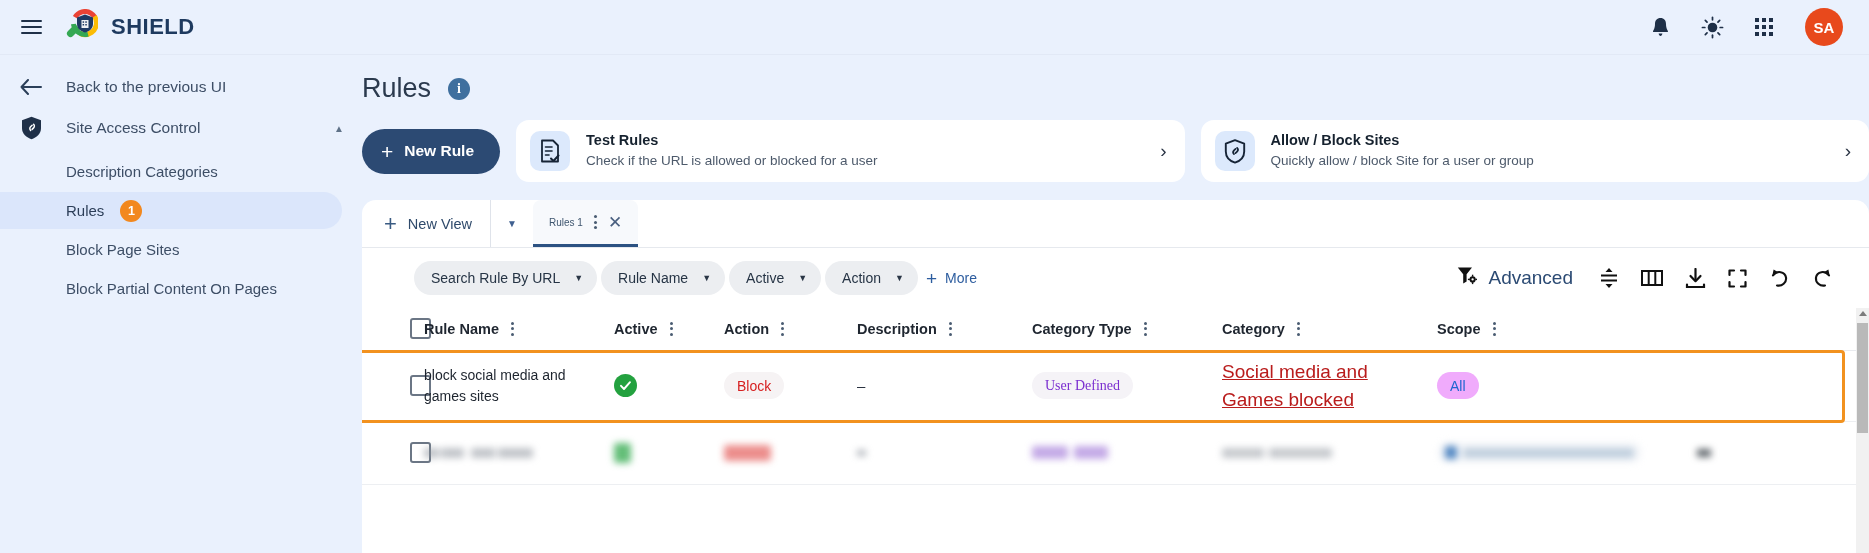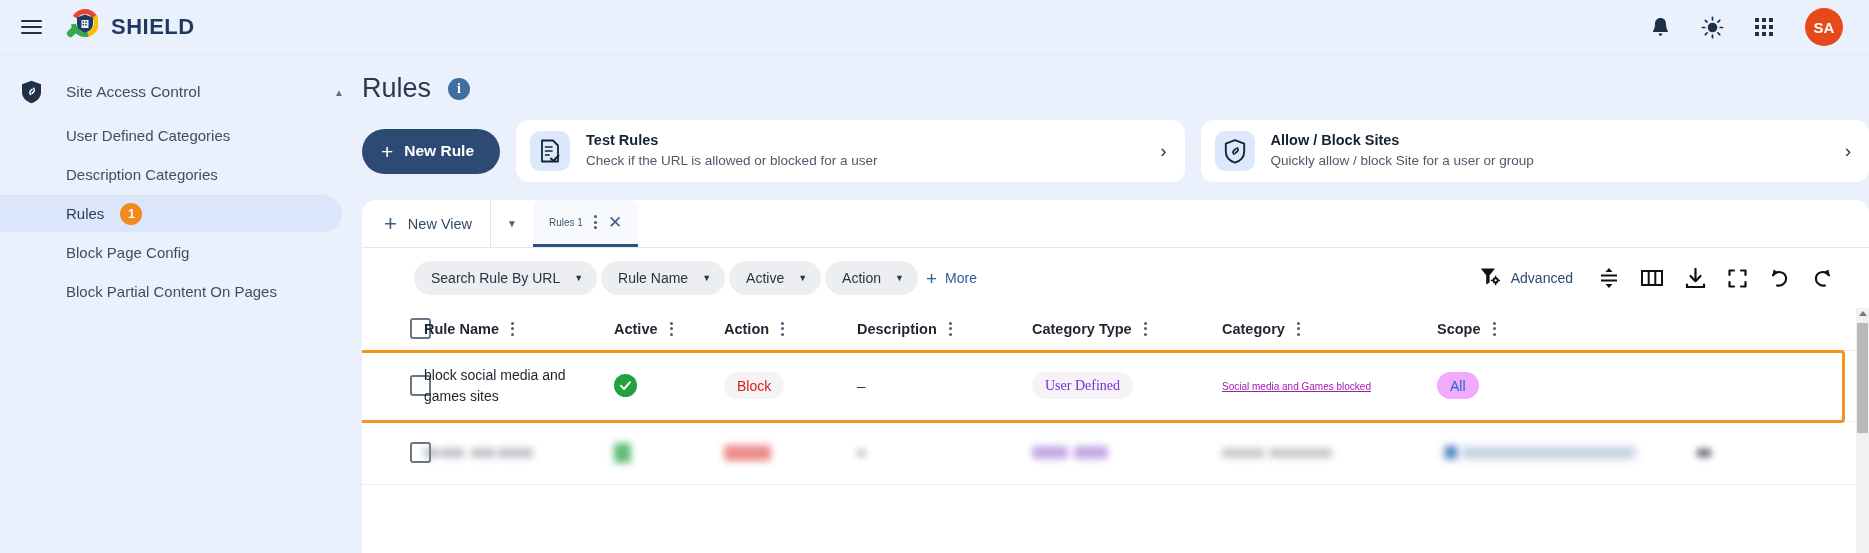--- a/index.html
+++ b/index.html
@@ -165,21 +165,21 @@
   }
   .chip .cv { font-size: 9px; color: #2a3646; }
   .more-btn {
     display: flex; align-items: center; gap: 8px;
     color: #2d5d9f; font-size: 14px; cursor: pointer; padding-left: 4px;
   }
   .more-btn .plus { font-size: 19px; line-height: 1; font-weight: 300; }
   .fb-spacer { flex: 1; }
   .adv {
     display: flex; align-items: center; gap: 11px; cursor: pointer;
-    color: #2b4a73; font-size: 14px; padding-right: 14px;
+    color: #2b4a73; font-size: 19px; padding-right: 14px;
   }
   .tool-icons { display: flex; align-items: center; gap: 22px; padding-left: 8px; }
   .tool-ic { cursor: pointer; color: #141619; display: flex; align-items: center; justify-content: center; }
 
   
   .table-area { flex: 1; min-height: 0; position: relative; display: flex; }
   .table-scroll { flex: 1; min-width: 0; overflow: hidden; }
   table { width: 100%; border-collapse: collapse; table-layout: fixed; }
   th {
     text-align: left; font-size: 14.5px; font-weight: 600; color: #1f2630;
@@ -210,21 +210,21 @@
     display: flex; align-items: center; justify-content: center;
   }
   .badge {
     display: inline-flex; align-items: center; height: 27px;
     padding: 0 13px; border-radius: 14px; font-size: 14px;
   }
   .badge-block { color: #d61f1f; background: #f6f3f4; }
   .badge-userdef { color: #7b2fd0; background: #f5f3f7; font-family: Liberation Serif, serif; }
   .badge-all { color: #1f66d0; background: #f0abfc; }
   .link-cat {
-    color: #a21caf; font-size: 10px; text-decoration: underline; cursor: pointer;
+    color: #b91c1c; font-size: 19px; text-decoration: underline; cursor: pointer;
     line-height: 1.45; display: inline-block; padding-right: 20px;
   }
   .dash { color: #2a3240; font-size: 15px; }
 
   
   .blur { filter: blur(3.6px); }
   .blur-text { background: linear-gradient(90deg,#8d939c 0 38%, transparent 38% 43%, #8d939c 43% 100%);
     height: 10px; border-radius: 2px; opacity: .55; }
 
   
@@ -313,46 +313,51 @@
             <i></i>
         </span>
       </div>
       <div class="avatar">SA</div>
     </div>
   </div>
 
   <div class="body-row">
 
     <div class="sidebar">
+      <div class="side-back">
+        <span class="arrow">
+          <svg width="22" height="16" viewBox="0 0 22 16">
+            <path d="M8,1 L1.5,8 L8,15 M1.5,8 L21,8" stroke="#2b3f59" stroke-width="2" fill="none" stroke-linecap="round" stroke-linejoin="round"></path>
+          </svg>
+        </span>
+        <span class="lbl">Back to the previous UI</span>
+      </div>
 
       <div class="side-group">
         <span class="gicon">
           <svg width="21" height="24" viewBox="0 0 21 24">
             <path d="M10.5,0.8 L20,4.2 L20,12 C20,18 15.5,21.6 10.5,23.2 C5.5,21.6 1,18 1,12 L1,4.2 Z" fill="#1f3048"></path>
             <path d="M12.6,8.2 a2.6,2.6 0 0 1 0,3.7 l-1.5,1.5" stroke="#fff" stroke-width="1.5" fill="none" stroke-linecap="round"></path>
             <path d="M9.6,14.4 a2.6,2.6 0 0 1 0,-3.7 l1.5,-1.5" stroke="#fff" stroke-width="1.5" fill="none" stroke-linecap="round"></path>
           </svg>
         </span>
         <span class="glbl">Site Access Control</span>
         <span class="caret">▲</span>
       </div>
 
       <div>
         <div class="side-item">
-          <span>User Defined Categories</span>
-        </div>
-        <div class="side-item">
           <span>Description Categories</span>
         </div>
         <div class="side-item active">
           <span>Rules</span>
           <span class="side-badge">1</span>
         </div>
         <div class="side-item">
-          <span>Block Page Config</span>
+          <span>Block Page Sites</span>
         </div>
         <div class="side-item">
           <span>Block Partial Content On Pages</span>
         </div>
       </div>
     </div>
 
     <div class="main">
 
       <div class="page-head">

